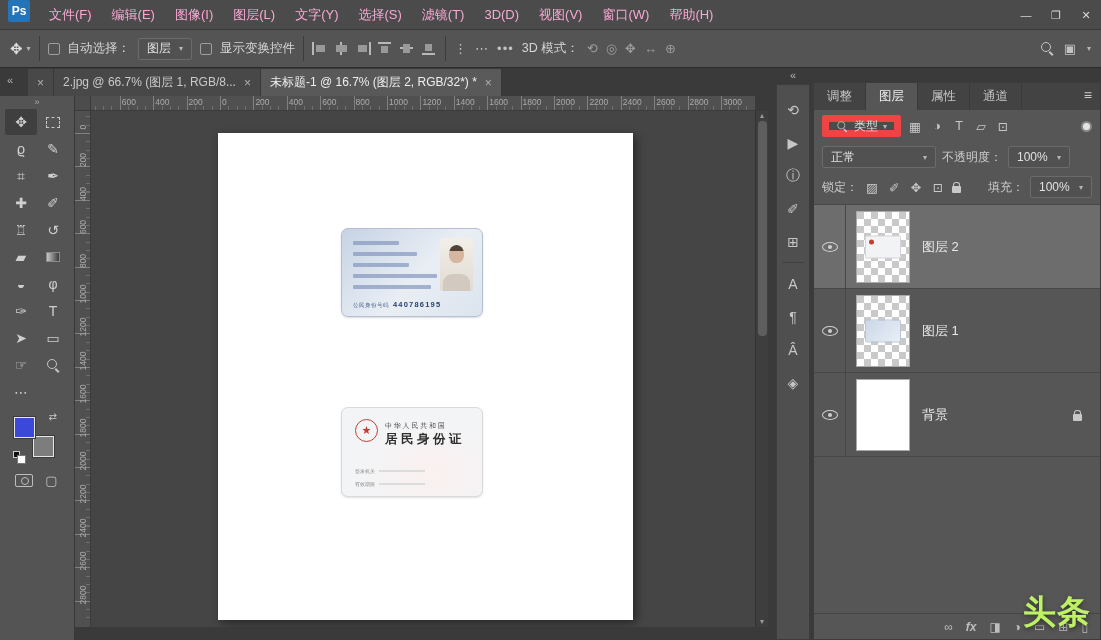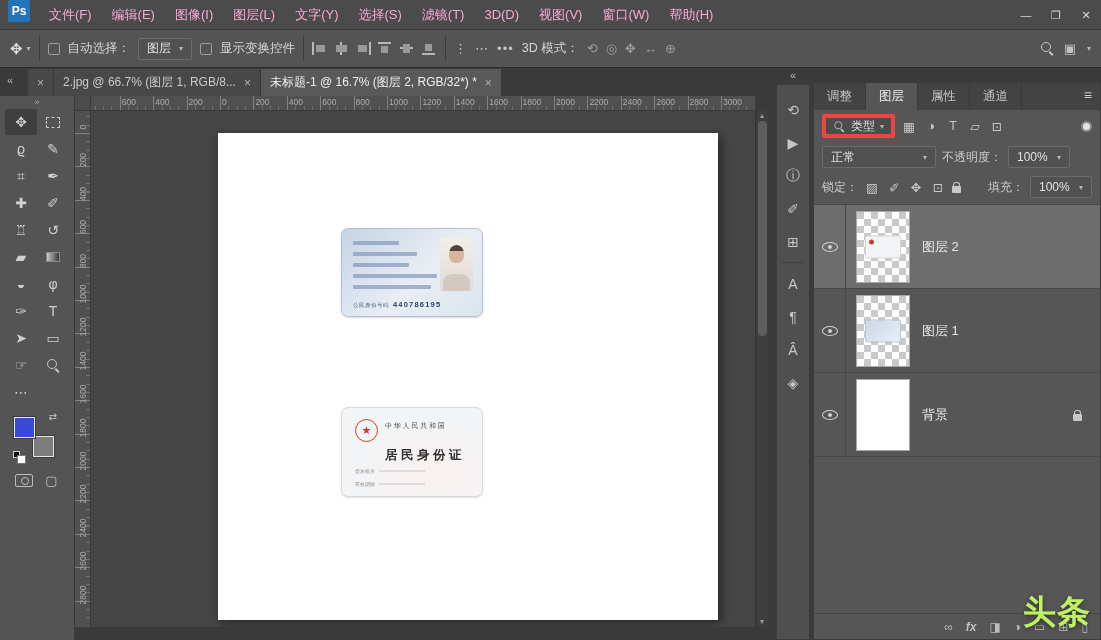--- a/index.html
+++ b/index.html
@@ -73,38 +73,38 @@
     background-image:repeating-linear-gradient(to right,#808080 0 1px,transparent 1px 33.4px),repeating-linear-gradient(to right,#6e6e6e 0 1px,transparent 1px 8.35px);
     background-size:100% 100%,100% 5px;background-position:-4.6px 0,-4.6px 10px;background-repeat:no-repeat}
   .ruler-h span{position:absolute;top:1px;font-size:8.5px;color:#ababab}
   .ruler-v{position:absolute;left:75px;top:111px;width:16px;height:516px;background:#505050;border-right:1px solid #3a3a3a;overflow:hidden;
     background-image:repeating-linear-gradient(to bottom,#808080 0 1px,transparent 1px 33.4px),repeating-linear-gradient(to bottom,#6e6e6e 0 1px,transparent 1px 8.35px);
     background-size:100% 100%,5px 100%;background-position:0 -11.4px,11px -3px;background-repeat:no-repeat}
   .ruler-v span{position:absolute;left:-4px;width:24px;text-align:center;font-size:8.5px;color:#ababab;transform:rotate(-90deg)}
 
   
   .canvas{position:absolute;left:91px;top:111px;width:664px;height:516px;background:#454545;overflow:hidden}
-  .doc{position:absolute;left:127px;top:22px;width:500px;height:487px;background:#ffffff;box-shadow:3px 3px 9px rgba(0,0,0,.45)}
+  .doc{position:absolute;left:127px;top:22px;width:415px;height:487px;background:#ffffff;box-shadow:3px 3px 9px rgba(0,0,0,.45)}
   .card{position:absolute;border-radius:7px}
   .card-front{left:123px;top:95px;width:142px;height:89px;background:linear-gradient(135deg,#c6d3e4,#e9eef4 55%,#dbe4ee);border:1px solid #b5c1d2;box-shadow:0 1px 2px rgba(0,0,0,.15)}
   .cf-lines{position:absolute;left:11px;top:12px;width:92px}
   .cf-lines i{display:block;height:4px;border-radius:1px;background:#8397bd;opacity:.7;margin-bottom:7px}
   .cf-lines i:nth-of-type(1){width:46px}.cf-lines i:nth-of-type(2){width:64px}
   .cf-lines i:nth-of-type(3){width:56px}.cf-lines i:nth-of-type(4){width:84px}.cf-lines i:nth-of-type(5){width:78px}
   .cf-photo{position:absolute;right:9px;top:9px;width:33px;height:53px;background:linear-gradient(#f2efe9,#e0dbd3);border-radius:2px;overflow:hidden}
   .cf-head{position:absolute;left:50%;top:7px;width:15px;height:18px;margin-left:-7.5px;border-radius:48% 48% 42% 42%;background:linear-gradient(#51453a 34%,#d6b69e 36%)}
   .cf-body{position:absolute;left:50%;bottom:0;width:27px;height:17px;margin-left:-13.5px;border-radius:9px 9px 0 0;background:#d2c9c0}
   .cf-id{position:absolute;left:11px;bottom:7px;display:flex;align-items:baseline;gap:4px}
   .cf-id .lab{font-size:5.5px;color:#4a618c;letter-spacing:.5px}
   .cf-id .num{font-size:7.5px;color:#27406e;letter-spacing:1.2px;font-weight:bold}
   .card-back{left:123px;top:274px;width:142px;height:90px;background:radial-gradient(ellipse at 65% 75%,#faf0ef 0%,rgba(250,240,239,0) 55%),#f3f4f6;border:1px solid #d9dade;box-shadow:0 1px 2px rgba(0,0,0,.12)}
   .emblem{position:absolute;left:13px;top:11px;width:23px;height:23px;border:1.5px solid #c43f31;border-radius:50%;color:#c43f31;font-size:11px;line-height:1;display:flex;align-items:center;justify-content:center}
   .cb-text{position:absolute;left:43px;top:13px}
   .cb-country{font-size:7px;letter-spacing:1.8px;color:#4a4a4a;white-space:nowrap}
-  .cb-title{margin-top:16px;font-size:12.5px;font-weight:bold;letter-spacing:3.5px;color:#2e2e2e;white-space:nowrap}
+  .cb-title{margin-top:0;font-size:12.5px;font-weight:bold;letter-spacing:3.5px;color:#2e2e2e;white-space:nowrap}
   .cb-small{position:absolute;left:13px;display:flex;align-items:center;gap:4px;font-size:5px;color:#8f8f8f}
   .cb-issue{top:60px}.cb-valid{top:73px}
   .cb-bar{width:46px;height:2.5px;background:#dcdcdc}
 
   
   .vscroll{position:absolute;left:755px;top:111px;width:13px;height:516px;background:#3e3e3e;border-left:1px solid #333;display:flex;flex-direction:column;align-items:center;padding:1px 0}
   .vthumb{width:9px;height:215px;background:#5e5e5e;border-radius:4px;margin-top:1px}
   .sarr{font-size:8px;color:#9a9a9a;line-height:1}
   .sarr-b{margin-top:auto}
   .statusbar{position:absolute;left:75px;top:627px;width:693px;height:13px;background:#464646;display:flex;align-items:center;font-size:10px;color:#c9c9c9}
@@ -118,21 +118,21 @@
   .panelstrip{position:absolute;left:776px;top:84px;width:34px;height:556px;background:#4f4f4f;border:1px solid #3c3c3c;display:flex;flex-direction:column;align-items:center;padding-top:8px}
   .strip-ico{width:100%;height:33px;display:flex;align-items:center;justify-content:center;color:#c6c6c6;font-size:14px}
   .strip-div{width:22px;height:1px;background:#404040;margin:4px 0}
   .panels{position:absolute;left:813px;top:82px;width:288px;height:558px;background:#a21caf;border:1px solid #3c3c3c}
   .ptabs{height:27px;background:#434343;display:flex}
   .ptab{height:27px;line-height:27px;padding:0 13px;font-size:12.5px;color:#c6c6c6;background:#434343;border-right:1px solid #3a3a3a;white-space:nowrap}
   .ptab.active{background:#565656;color:#ededed}
   .pmenu{position:absolute;top:4px;right:8px;font-size:14px;color:#cccccc}
   .pbody{position:absolute;left:0;top:27px;right:0;bottom:0;background:#565656}
   .filter-row{height:32px;display:flex;align-items:center;gap:6px;padding:0 8px}
-  .search-dd{display:flex;align-items:center;gap:5px;height:22px;padding:8px 7px;background:#4c4c4c;border:4px solid #ef4444;border-radius:2px;font-size:12px;color:#e0e0e0}
+  .search-dd{display:flex;align-items:center;gap:5px;height:22px;padding:0 7px;background:#4c4c4c;border:7px solid #ef4444;border-radius:2px;font-size:12px;color:#e0e0e0}
   .ficons{display:flex;align-items:center;gap:6px}
   .ficon{color:#c8c8c8;font-size:12.5px;width:16px;text-align:center}
   .ftoggle{margin-left:auto;width:11px;height:11px;border-radius:50%;background:#e4e4e4;border:2px solid #8a8a8a}
   .blend-row{height:30px;display:flex;align-items:center;gap:6px;padding:0 8px}
   .blend-dd{width:114px;justify-content:space-between}
   .small-dd{width:62px;justify-content:space-between}
   .plabel{font-size:12px;color:#cccccc;white-space:nowrap}
   .lock-row{height:30px;display:flex;align-items:center;gap:6px;padding:0 8px}
   .lock-row .fill-label{margin-left:auto}
   .lockico{position:relative;width:9px;height:7px;background:#c8c8c8;border-radius:1px;margin-top:5px;display:inline-block}

